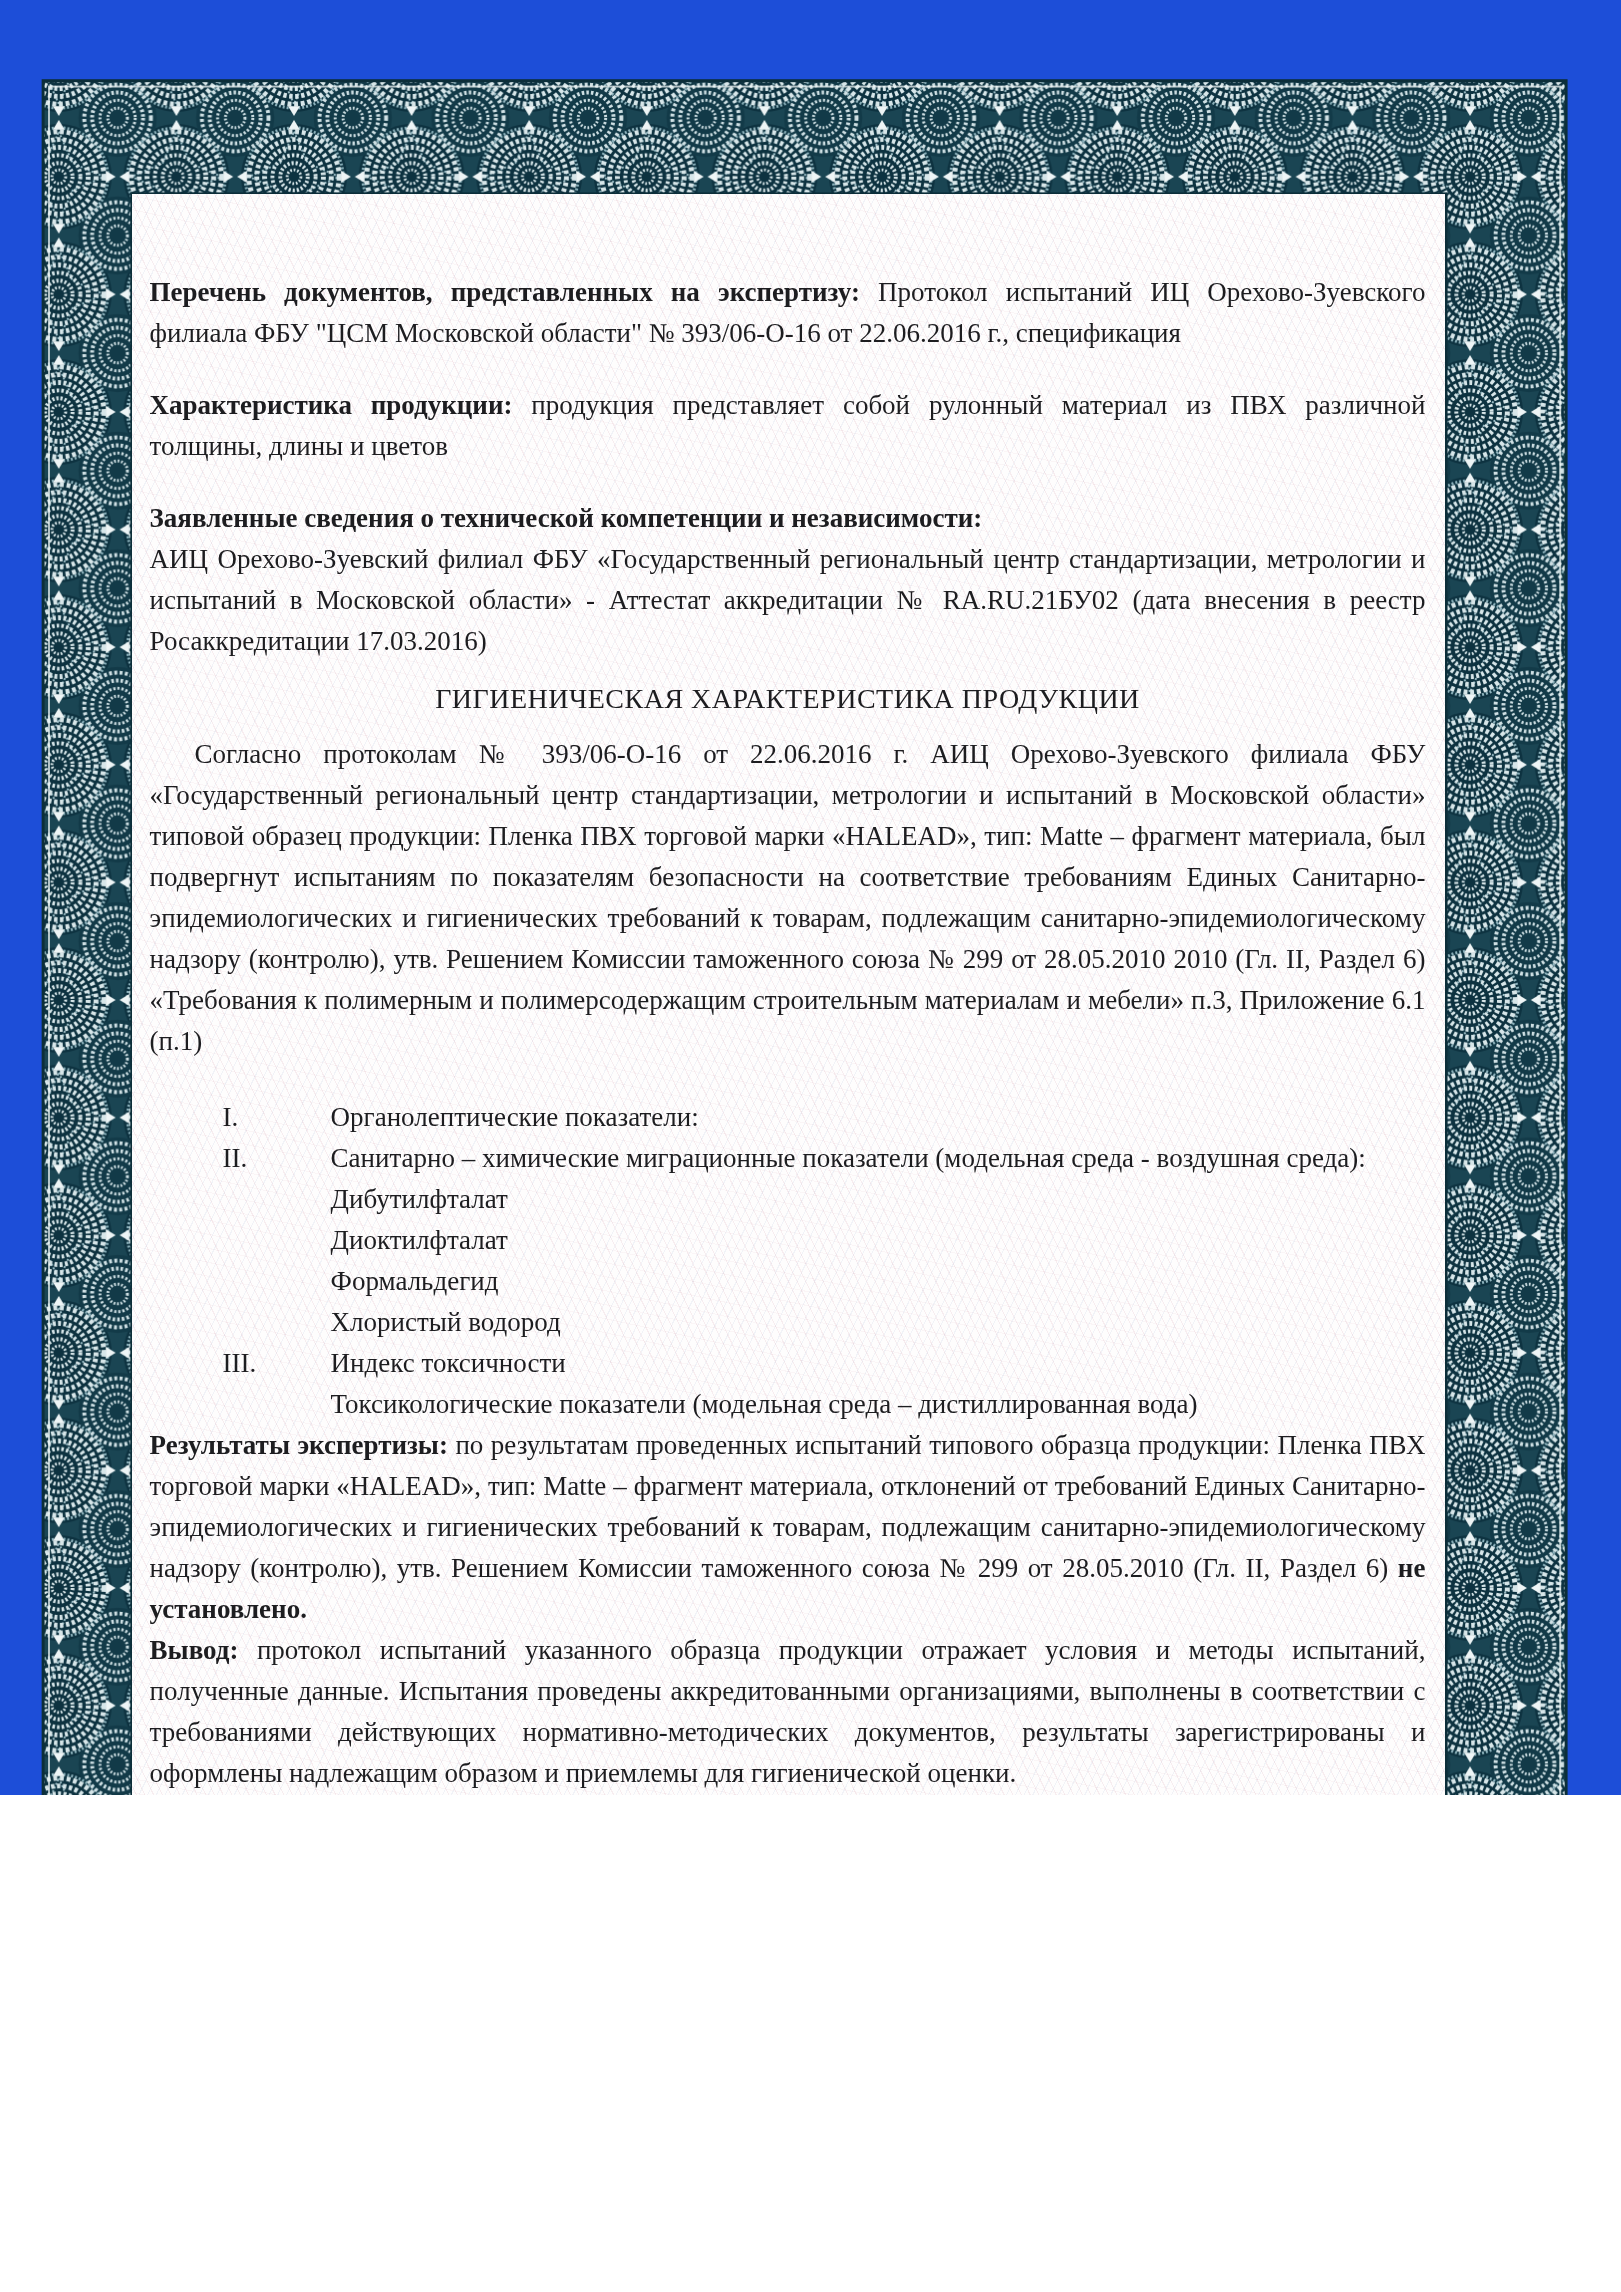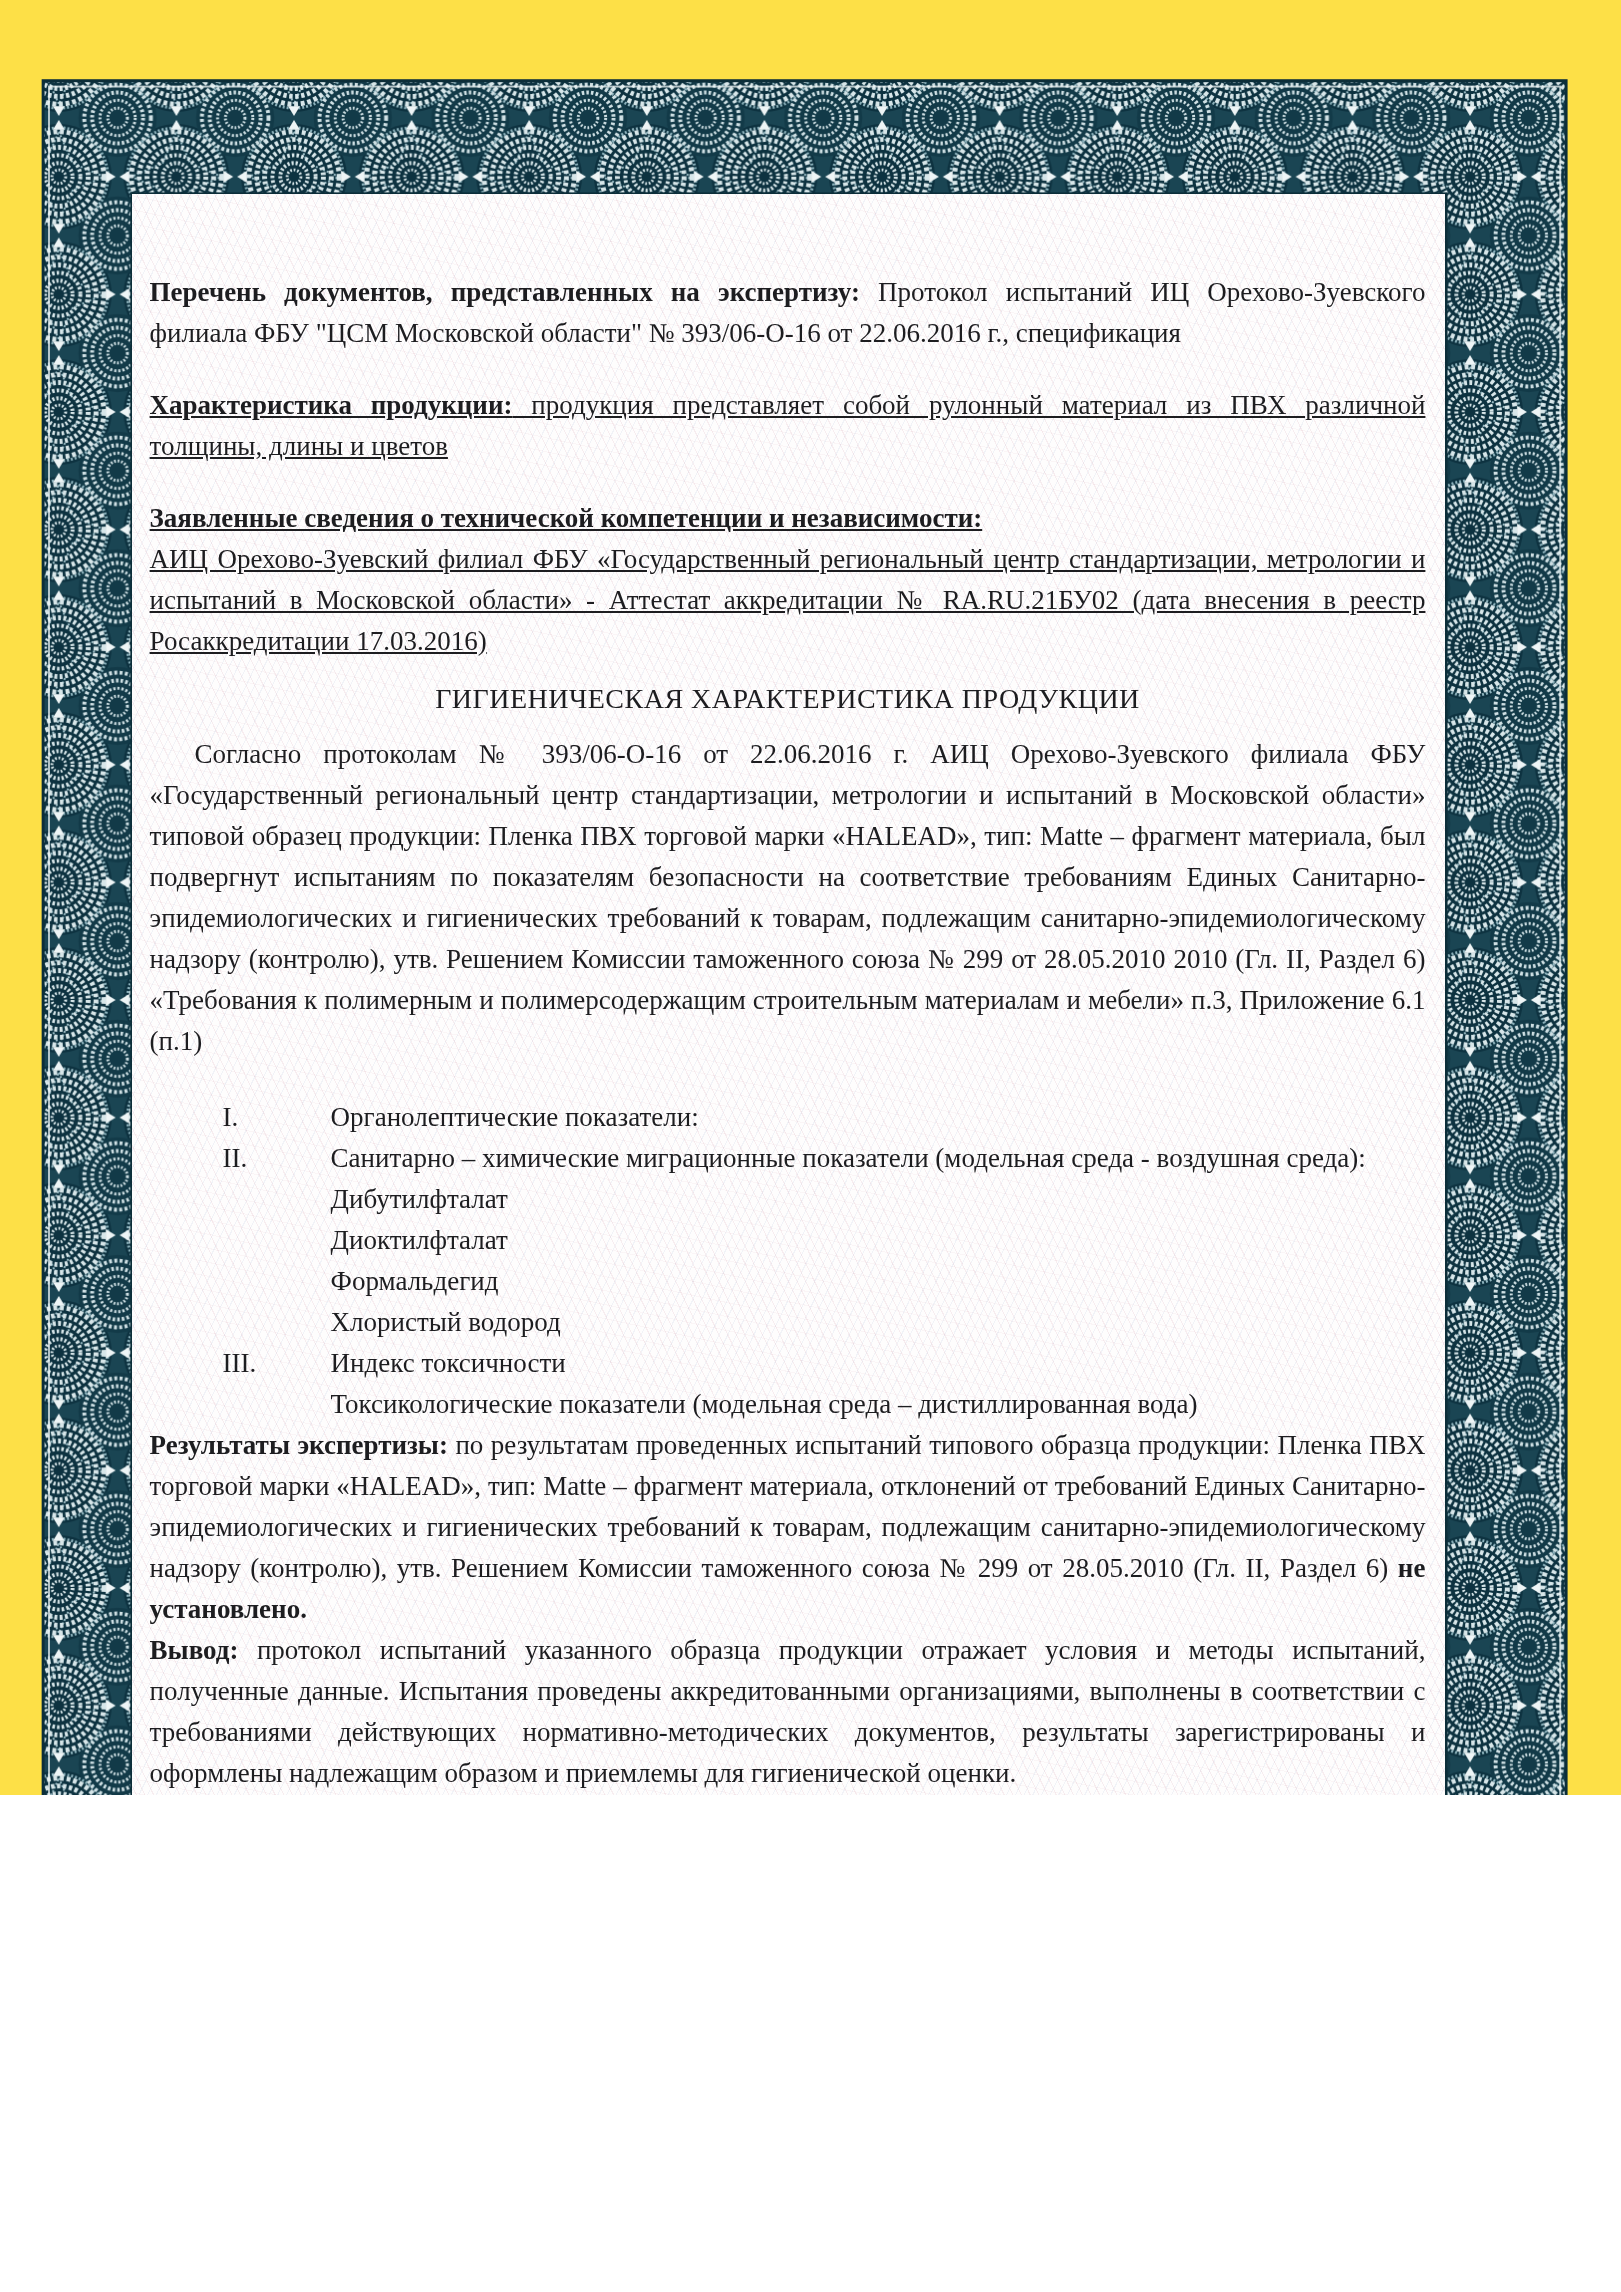--- a/index.html
+++ b/index.html
@@ -1,38 +1,38 @@
 <!DOCTYPE html>
 <html lang="ru"><head>
 <meta charset="utf-8">
 <style>
   html,body{margin:0;padding:0;background:#ffffff;}
   .scan{
-    position:relative;width:1621px;height:1795px;background:#fde047;overflow:hidden;
+    position:relative;width:1621px;height:1795px;background:#1d4ed8;overflow:hidden;
     font-family:"Liberation Serif","DejaVu Serif",serif;
   }
   .frame-svg{position:absolute;left:0;top:0;width:1621px;height:2293px;display:block;}
   .page{
     position:absolute;left:132px;top:194px;width:1313px;height:1949px;box-sizing:border-box;
     background:
       repeating-linear-gradient(64deg,  rgba(205,140,158,.14) 0 1px, transparent 1px 7.8px),
       repeating-linear-gradient(-64deg, rgba(148,168,206,.12) 0 1px, transparent 1px 7.8px),
       repeating-linear-gradient(12deg,  rgba(205,140,158,.07) 0 1px, transparent 1px 13.7px),
       #fefdfd;
     overflow:hidden;
   }
   .content{
     position:absolute;left:0;top:0;right:0;bottom:0;box-sizing:border-box;
     padding:78px 19.6px 0 17.6px;
     color:#1d1d20;font-size:27px;line-height:41px;text-align:justify;
   }
   .para{margin:0;}
   .b{font-weight:700;}
   .block-label{display:block;}
-  .mt-a{margin-top:31px;text-decoration:underline;}
+  .mt-a{margin-top:31px;}
   .mt-c{margin-top:15px;}
   .mt-d{}
   .heading{
     margin:15.7px 0 0 0;font-size:28px;font-weight:400;text-align:center;
     letter-spacing:0.5px;line-height:41px;
   }
   .hygiene-list{margin-top:35px;}
   .li{display:flex;}
   .num{flex:0 0 108px;margin-left:73px;}
   .lt{flex:1;text-align:left;}

